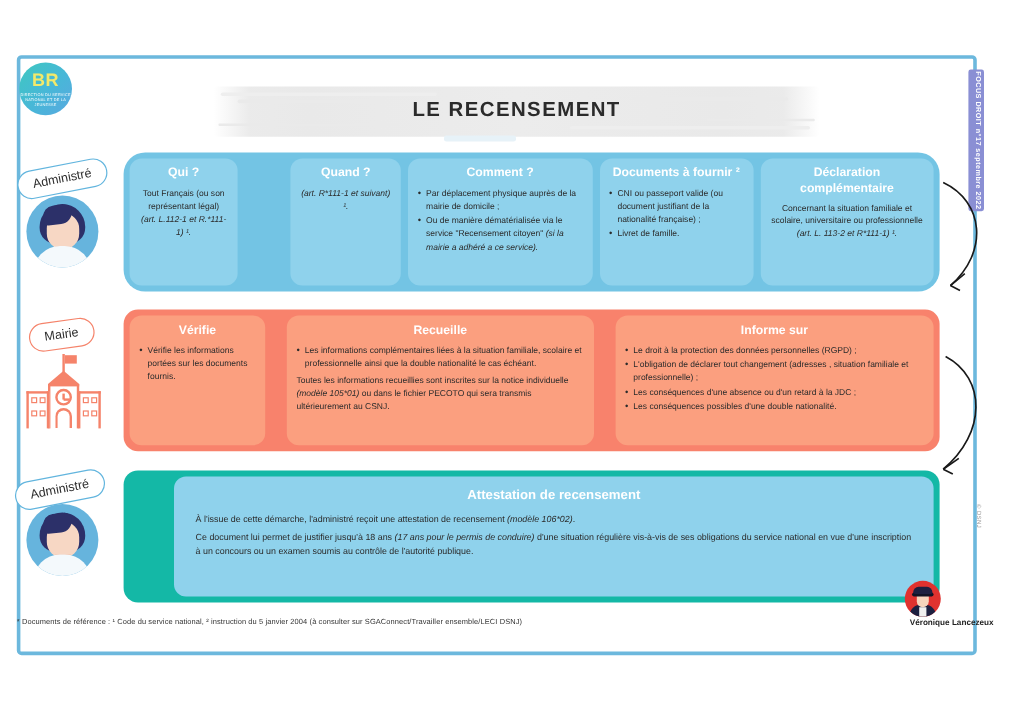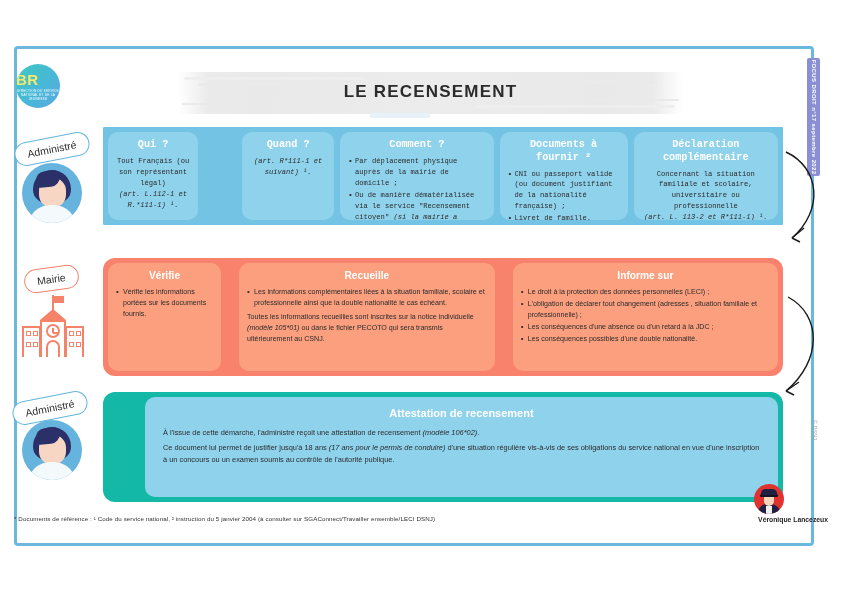--- a/index.html
+++ b/index.html
@@ -22,26 +22,26 @@
     left: 14px; top: 46px;
     width: 800px; height: 500px;
     border: 3px solid #6cb8dd;
     border-radius: 4px;
     background: #ffffff;
   }
 
   
   .logo {
     position: absolute;
-    left: 16px; top: 64px;
+    left: 16px; top: 52px;
     width: 44px; height: 44px;
     border-radius: 50%;
     background: linear-gradient(135deg, #3ec8c0 0%, #48b7d8 55%, #5aa8e0 100%);
     display: flex; flex-direction: column;
-    justify-content: center;
+    align-items: center; justify-content: center;
     color: #f3e96a;
     overflow: hidden;
   }
   .logo-text {
     font-size: 15px; font-weight: bold;
     letter-spacing: 0.5px; line-height: 1;
   }
   .logo-sub {
     font-size: 3.2px; color: #ffffff;
     line-height: 1.25; margin-top: 2px; text-align: center;
@@ -221,24 +221,24 @@
   .m-wing-l { left: 2px; }
   .m-wing-r { left: 45px; }
   .m-win {
     position:absolute; width:5px; height:5px; border:1.6px solid #f5836a;
   }
 
   
   .row-blue {
     position: absolute;
     left: 103px; top: 127px;
-    width: 680px; height: 98px;
+    width: 680px; height: 116px;
     background: #73c4e4;
-    border-radius: 1px;
-    display: flex; gap: 6px; padding: 5px; font-family: Liberation Mono, monospace;
+    border-radius: 18px;
+    display: flex; gap: 6px; padding: 5px;
   }
   .row-coral {
     position: absolute;
     left: 103px; top: 258px;
     width: 680px; height: 118px;
     background: #f8826c;
     border-radius: 12px;
     display: flex; gap: 18px; padding: 5px;
   }
   .row-bottom {
@@ -465,21 +465,21 @@
           <li><span>Les informations complémentaires liées à la situation familiale, scolaire et professionnelle ainsi que la double nationalité le cas échéant.</span></li>
         </ul>
         <p style="margin-top:3px;"><span>Toutes les informations recueillies sont inscrites sur la notice individuelle </span><span class="it">(modèle 105*01)</span><span> ou dans le fichier PECOTO qui sera transmis ultérieurement au CSNJ.</span></p>
       </div>
     </div>
 
     <div class="card card-coral c-informe">
       <div class="card-h">Informe sur</div>
       <div class="card-body">
         <ul>
-          <li><span>Le droit à la protection des données personnelles (LECI) ;</span></li>
+          <li><span>Le droit à la protection des données personnelles (RGPD) ;</span></li>
           <li><span>L'obligation de déclarer tout changement (adresses , situation familiale et professionnelle) ;</span></li>
           <li><span>Les conséquences d'une absence ou d'un retard à la JDC ;</span></li>
           <li><span>Les conséquences possibles d'une double nationalité.</span></li>
         </ul>
       </div>
     </div>
   </div>
 
   <svg class="arrow arrow-2" width="52" height="110" viewBox="0 0 52 110">
     <path d="M10 2 C44 20, 44 66, 8 96" stroke="#1a1a1a" stroke-width="1.4" fill="none"></path>

